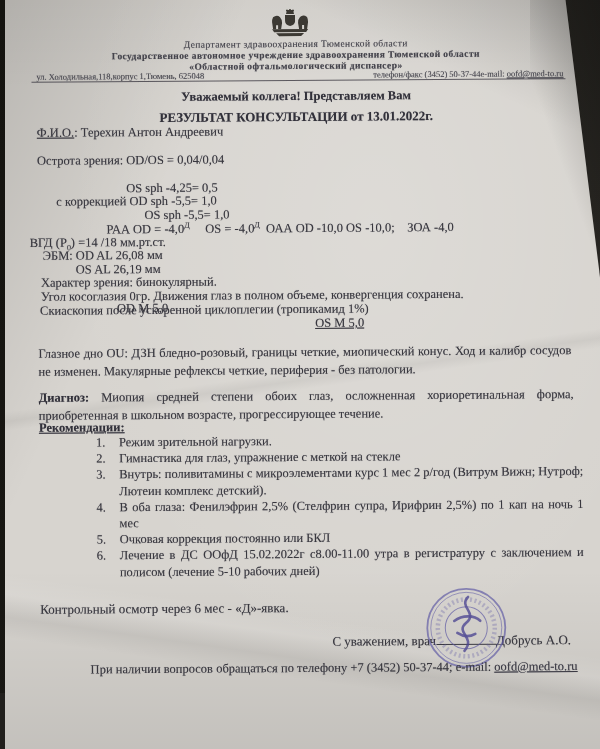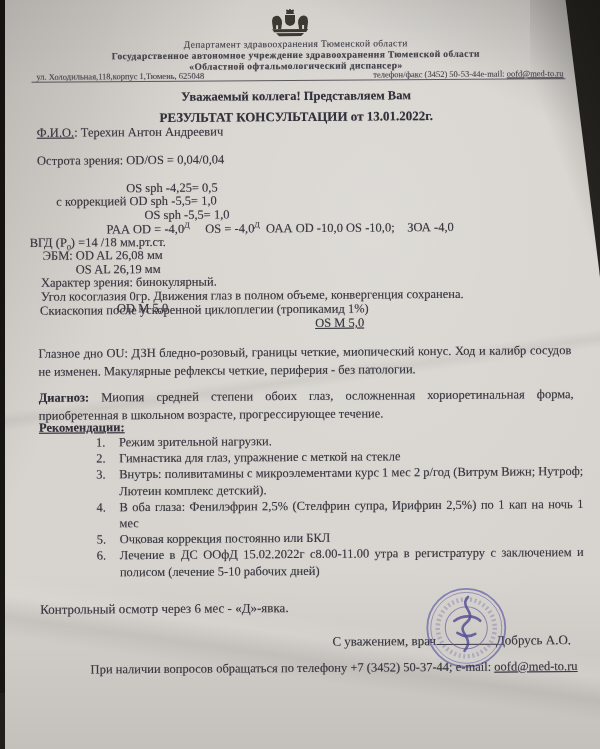--- a/index.html
+++ b/index.html
@@ -76,21 +76,21 @@
           <path d="M2 20 h36 l-2 3 h-32 z"></path>
           <path d="M6 24 h28 l-3 3 h-22 z"></path>
         </g>
       </svg>
     </div>
     <div class="abs center hdr-small" style="top:39px;">Департамент  здравоохранения  Тюменской  области</div>
     <div class="abs center hdr-small b" style="top:50px;">Государственное автономное учреждение здравоохранения  Тюменской  области</div>
     <div class="abs center hdr-small b" style="top:60.5px;">«Областной  офтальмологический  диспансер»</div>
     <div class="abs hdr-tiny" style="left:38px;top:70px;">ул. Холодильная,118,корпус 1,Тюмень, 625048</div>
     <div class="abs hdr-tiny" style="left:0;top:70px;width:565px;text-align:right;">
-      <span>телефон/факс  (3452) 50-53-44</span><span>e-mail:</span>
+      <span>телефон/факс  (3452) 50-37-44</span><span>e-mail:</span>
       <span class="u">oofd@med-to.ru</span>
     </div>
     <div class="rule"></div>
 
     <div class="abs center b" style="top:89px;font-size:12.5px;">Уважаемый коллега! Представляем Вам</div>
     <div class="abs center b" style="top:109px;font-size:13px;">РЕЗУЛЬТАТ КОНСУЛЬТАЦИИ от 13.01.2022г.</div>
 
     <div class="abs" style="left:38px;top:124px;">
       <span class="u">Ф.И.О.</span><span>:</span><span> Терехин Антон Андреевич</span>
     </div>

